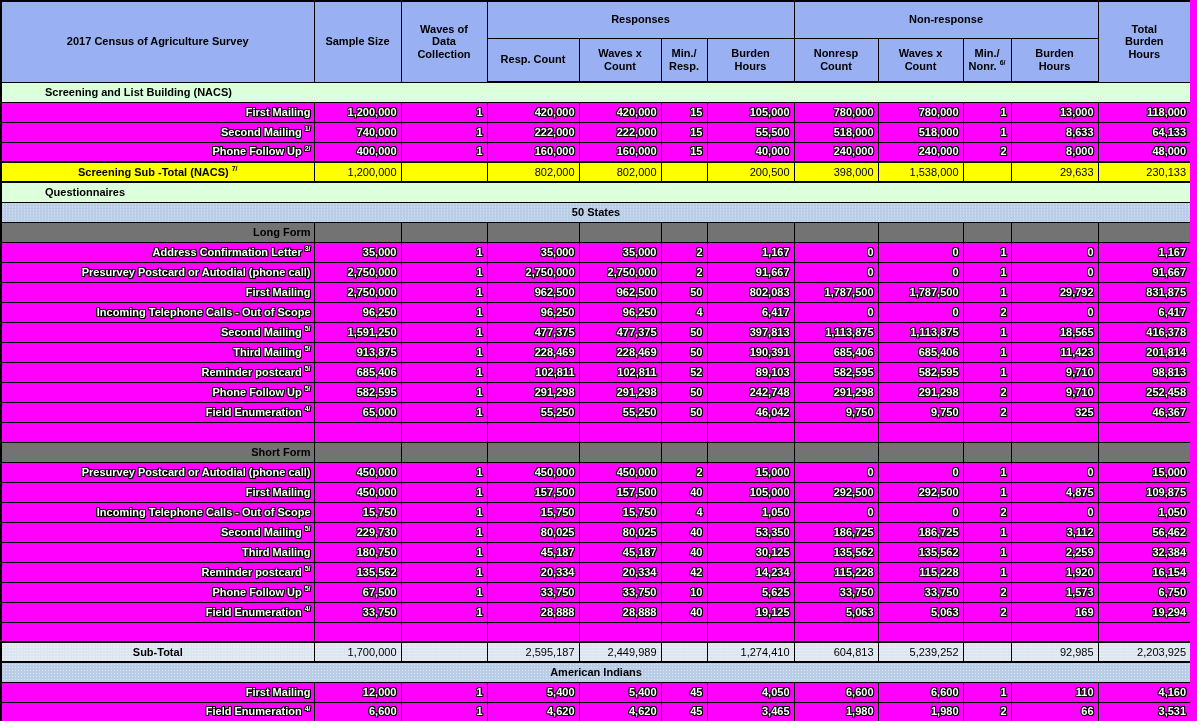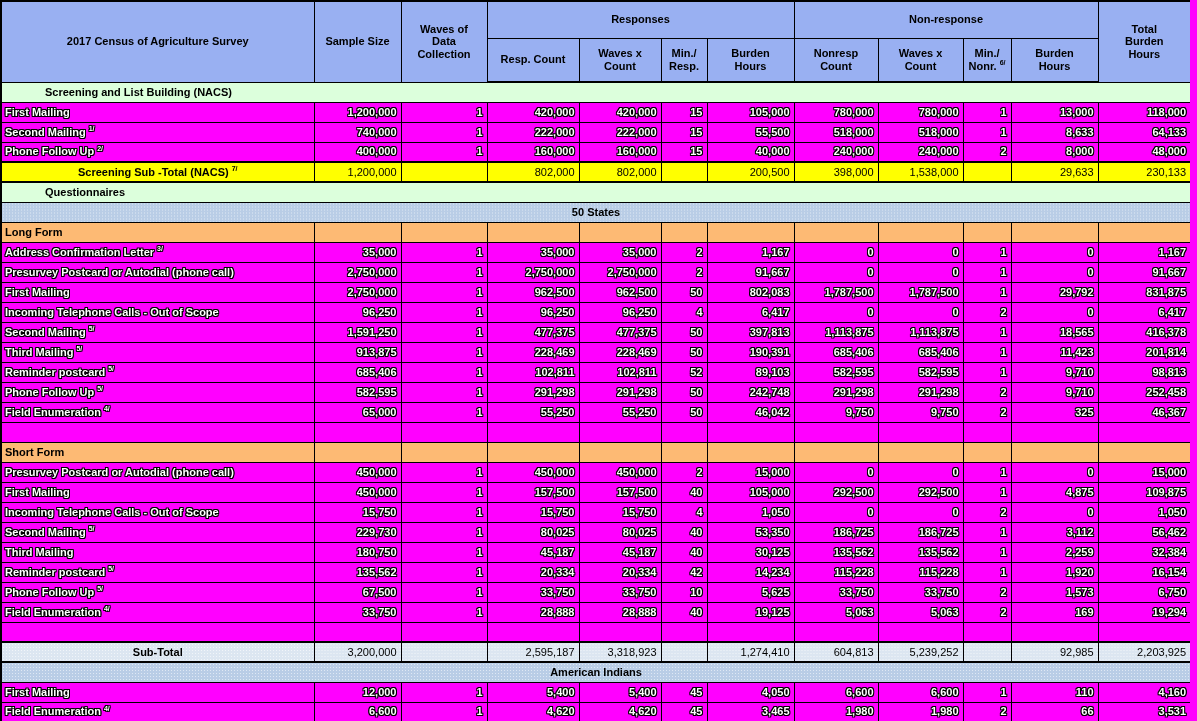--- a/index.html
+++ b/index.html
@@ -30,38 +30,38 @@
   }
   thead th{
     background:#99B0F2;color:#000;font-weight:bold;text-align:center;
     vertical-align:middle;white-space:pre-line;
   }
   thead tr.h1 th{height:37px}
   thead tr.h2 th{height:44px}
   thead th sup{font-size:7px;vertical-align:super;line-height:0;}
   tbody tr{height:20px}
   td.num{text-align:right;padding-right:4px;}
-  td.lbl{text-align:left;}
+  td.lbl{text-align:right;}
   
   tr.data td, tr.blank td{
     background:#FF00FF;color:#fff;font-weight:bold;
     text-shadow:-1px 0 #000,1px 0 #000,0 -1px #000,0 1px #000,
                 -1px -1px #000,1px 1px #000,-1px 1px #000,1px -1px #000;
   }
   tr.section-green td{
     background:#DCFFDC;color:#000;font-weight:bold;text-align:left;
     border-left:2px solid #000;border-right:3px solid #d946ef;padding-left:43px;
   }
   tr.section-blue td{
     background:#B9CDE6;color:#000;font-weight:bold;text-align:center;
     border-left:2px solid #000;border-right:2px solid #000;
     background-image:radial-gradient(circle,rgba(255,255,255,.55) .8px,transparent 1px);
     background-size:3px 3px;
   }
-  tr.section-peach td{background:#fdba74;color:#000;font-weight:bold;}
+  tr.section-peach td{background:#737373;color:#000;font-weight:bold;}
   tr.subtotal-yellow td{background:#FFFF00;color:#000;
     border-top:2px solid #000;border-bottom:2px solid #000;}
   tr.subtotal-yellow td.lbl{text-align:center;font-weight:bold;}
   tr.subtotal-blue td{background:#DCE6F1;color:#000;
     border-top:2px solid #000;border-bottom:2px solid #000;
     background-image:radial-gradient(circle,rgba(255,255,255,.6) .8px,transparent 1px);
     background-size:3px 3px;}
   tr.subtotal-blue td.lbl{text-align:center;font-weight:bold;}
   tbody sup{font-size:7px;vertical-align:super;line-height:0;margin-left:1px;}
   thead tr.h2 th{border-bottom:2px solid #000;}
@@ -474,24 +474,24 @@
           <td class="num"></td>
           <td class="num"></td>
           <td class="num"></td>
           <td class="num"></td>
           <td class="num"></td>
           <td class="num"></td>
           <td class="num"></td>
         </tr>
         <tr class="subtotal-blue">
           <td class="lbl"><span>Sub-Total</span></td>
-          <td class="num">3,200,000</td>
+          <td class="num">1,700,000</td>
           <td class="num"></td>
           <td class="num">2,595,187</td>
-          <td class="num">3,318,923</td>
+          <td class="num">2,449,989</td>
           <td class="num"></td>
           <td class="num">1,274,410</td>
           <td class="num">604,813</td>
           <td class="num">5,239,252</td>
           <td class="num"></td>
           <td class="num">92,985</td>
           <td class="num">2,203,925</td>
         </tr>
         <tr class="section-blue">
           <td colspan="12" class="lbl"><span>American Indians</span></td>

